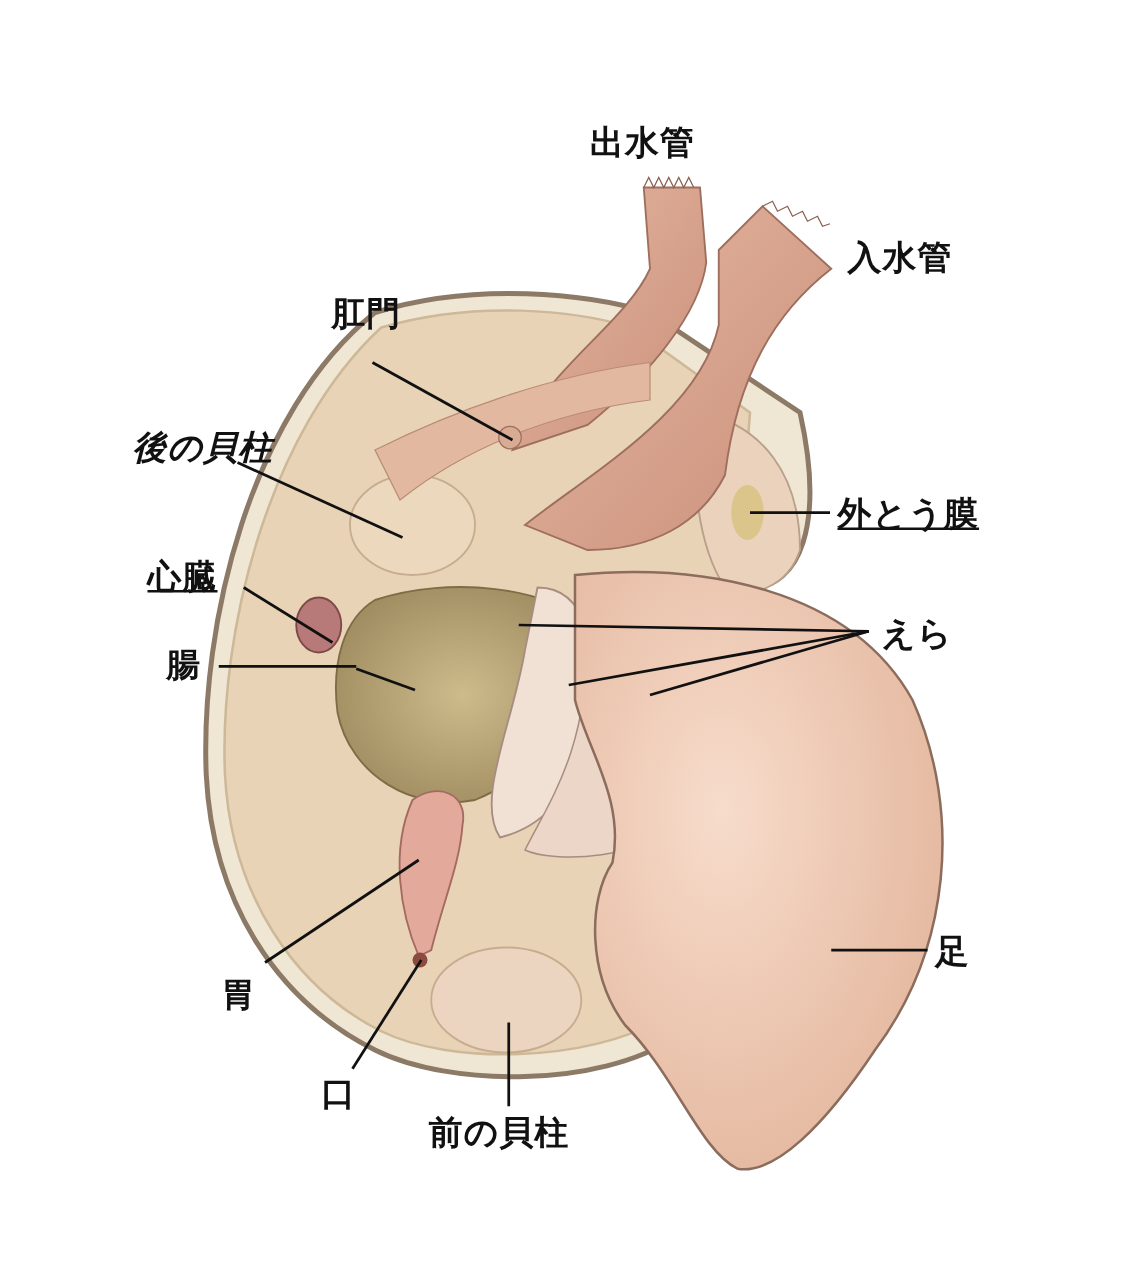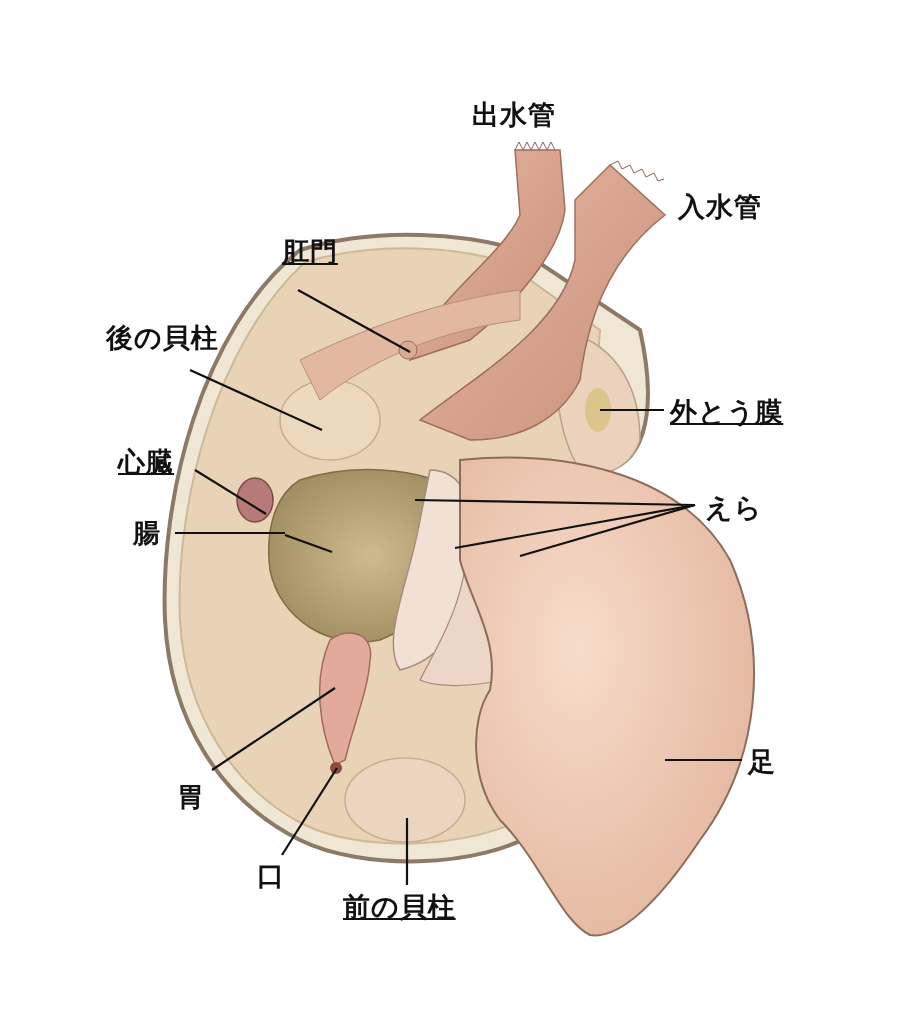--- a/index.html
+++ b/index.html
@@ -70,23 +70,23 @@
       <line x1="520" y1="556" x2="695" y2="505"></line>
       <line x1="212" y1="770" x2="335" y2="688"></line>
       <line x1="282" y1="855" x2="337" y2="768"></line>
       <line x1="407" y1="818" x2="407" y2="885"></line>
       <line x1="665" y1="760" x2="742" y2="760"></line>
     </g>
   </svg>
 
   <div class="label" style="left:472px;top:101px;">出水管</div>
   <div class="label" style="left:678px;top:156px;margin-top:37px;">入水管</div>
-  <div class="label" style="left:282px;top:238px;text-decoration:underline;">肛門</div>
-  <div class="label" style="left:106px;top:324px;">後の貝柱</div>
+  <div class="label" style="left:265px;top:238px;">肛門</div>
+  <div class="label" style="left:106px;top:345px;font-style:italic;">後の貝柱</div>
   <div class="label" style="left:670px;top:398px;text-decoration:underline;">外とう膜</div>
   <div class="label" style="left:118px;top:448px;text-decoration:underline;">心臓</div>
   <div class="label" style="left:705px;top:494px;">えら</div>
   <div class="label" style="left:133px;top:519px;">腸</div>
   <div class="label" style="left:177px;top:783px;">胃</div>
   <div class="label" style="left:748px;top:748px;">足</div>
   <div class="label" style="left:257px;top:862px;">口</div>
-  <div class="label" style="left:343px;top:893px;text-decoration:underline;">前の貝柱</div>
+  <div class="label" style="left:343px;top:893px;">前の貝柱</div>
 </div>
 
 </body></html>

